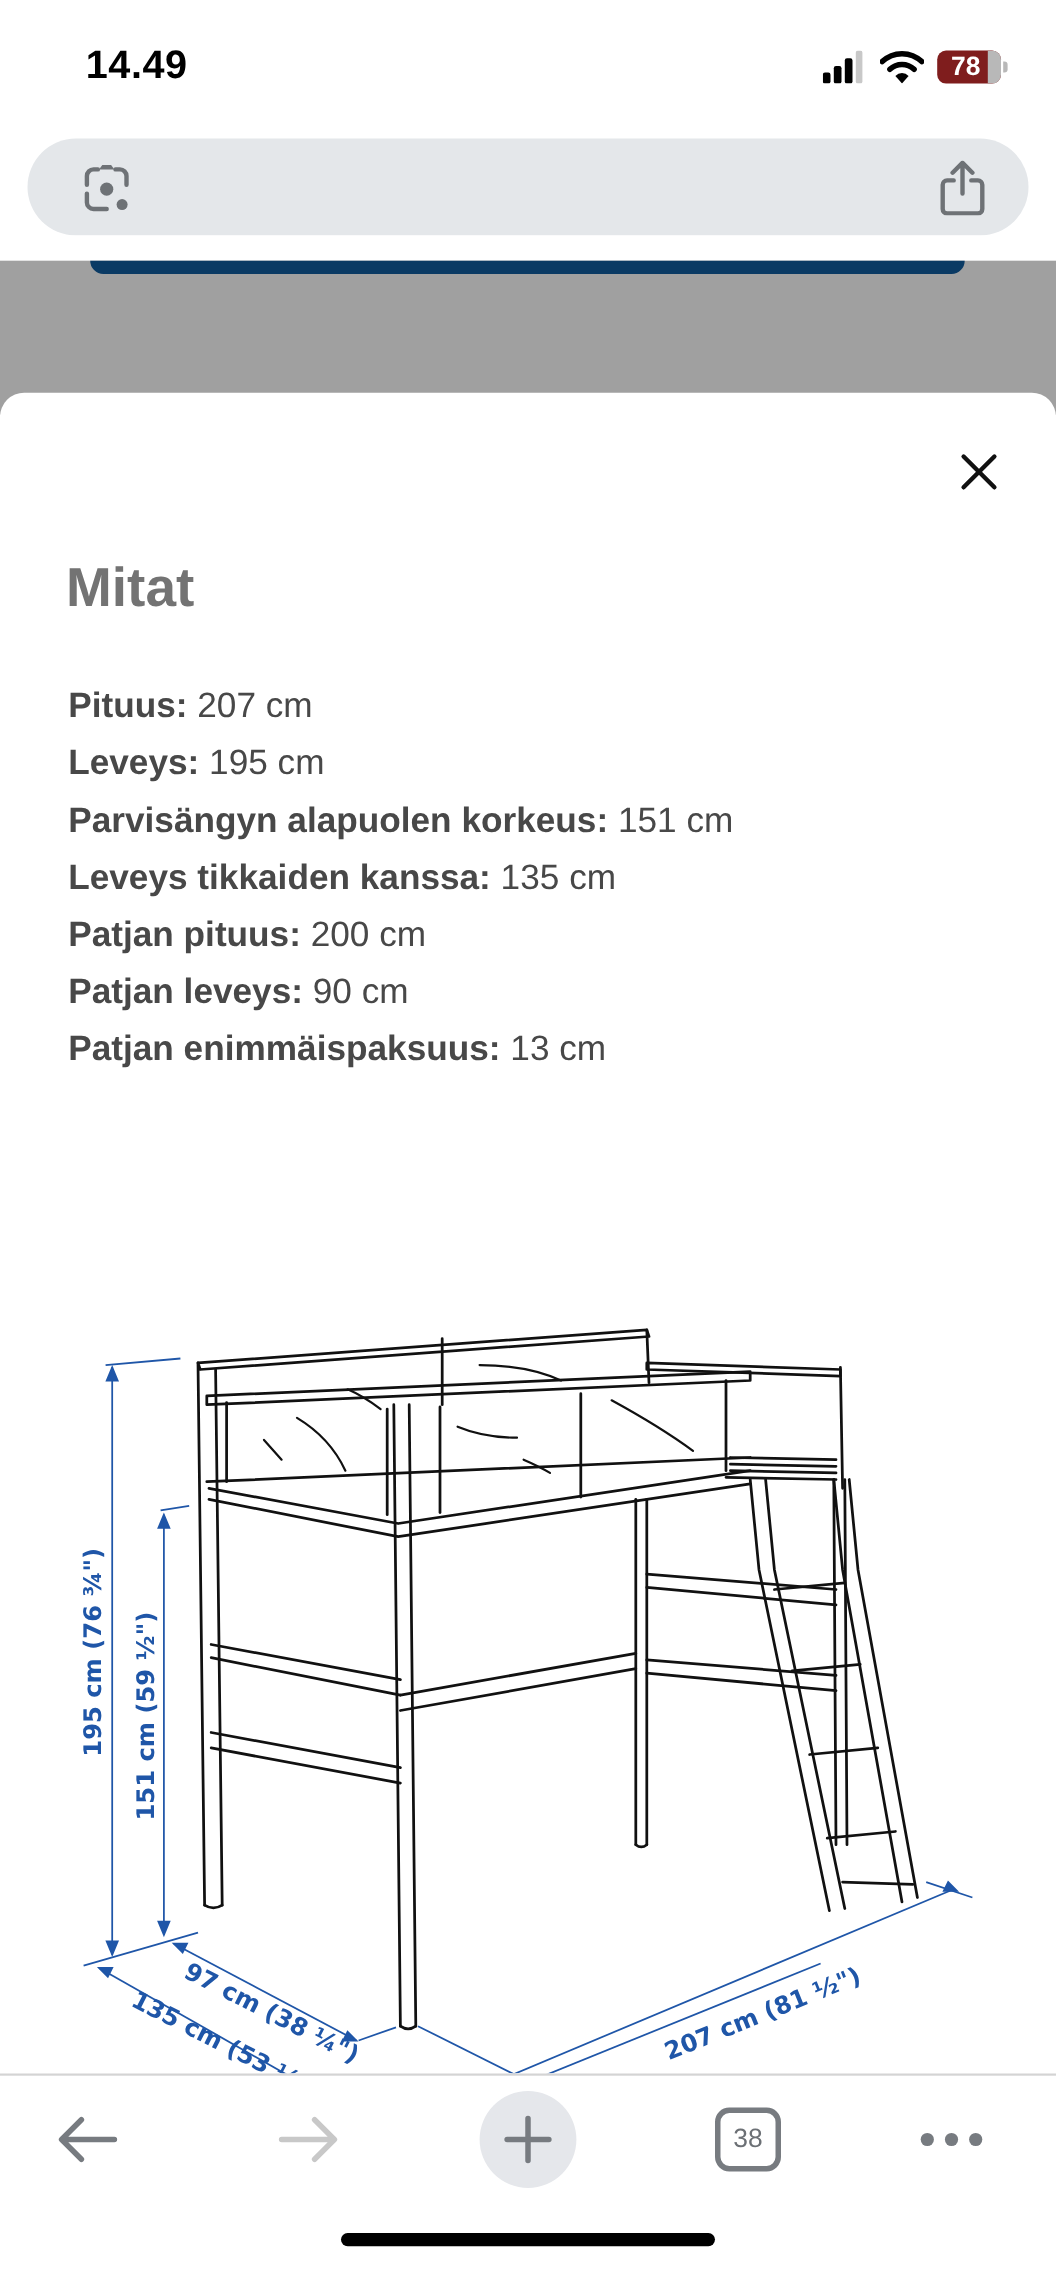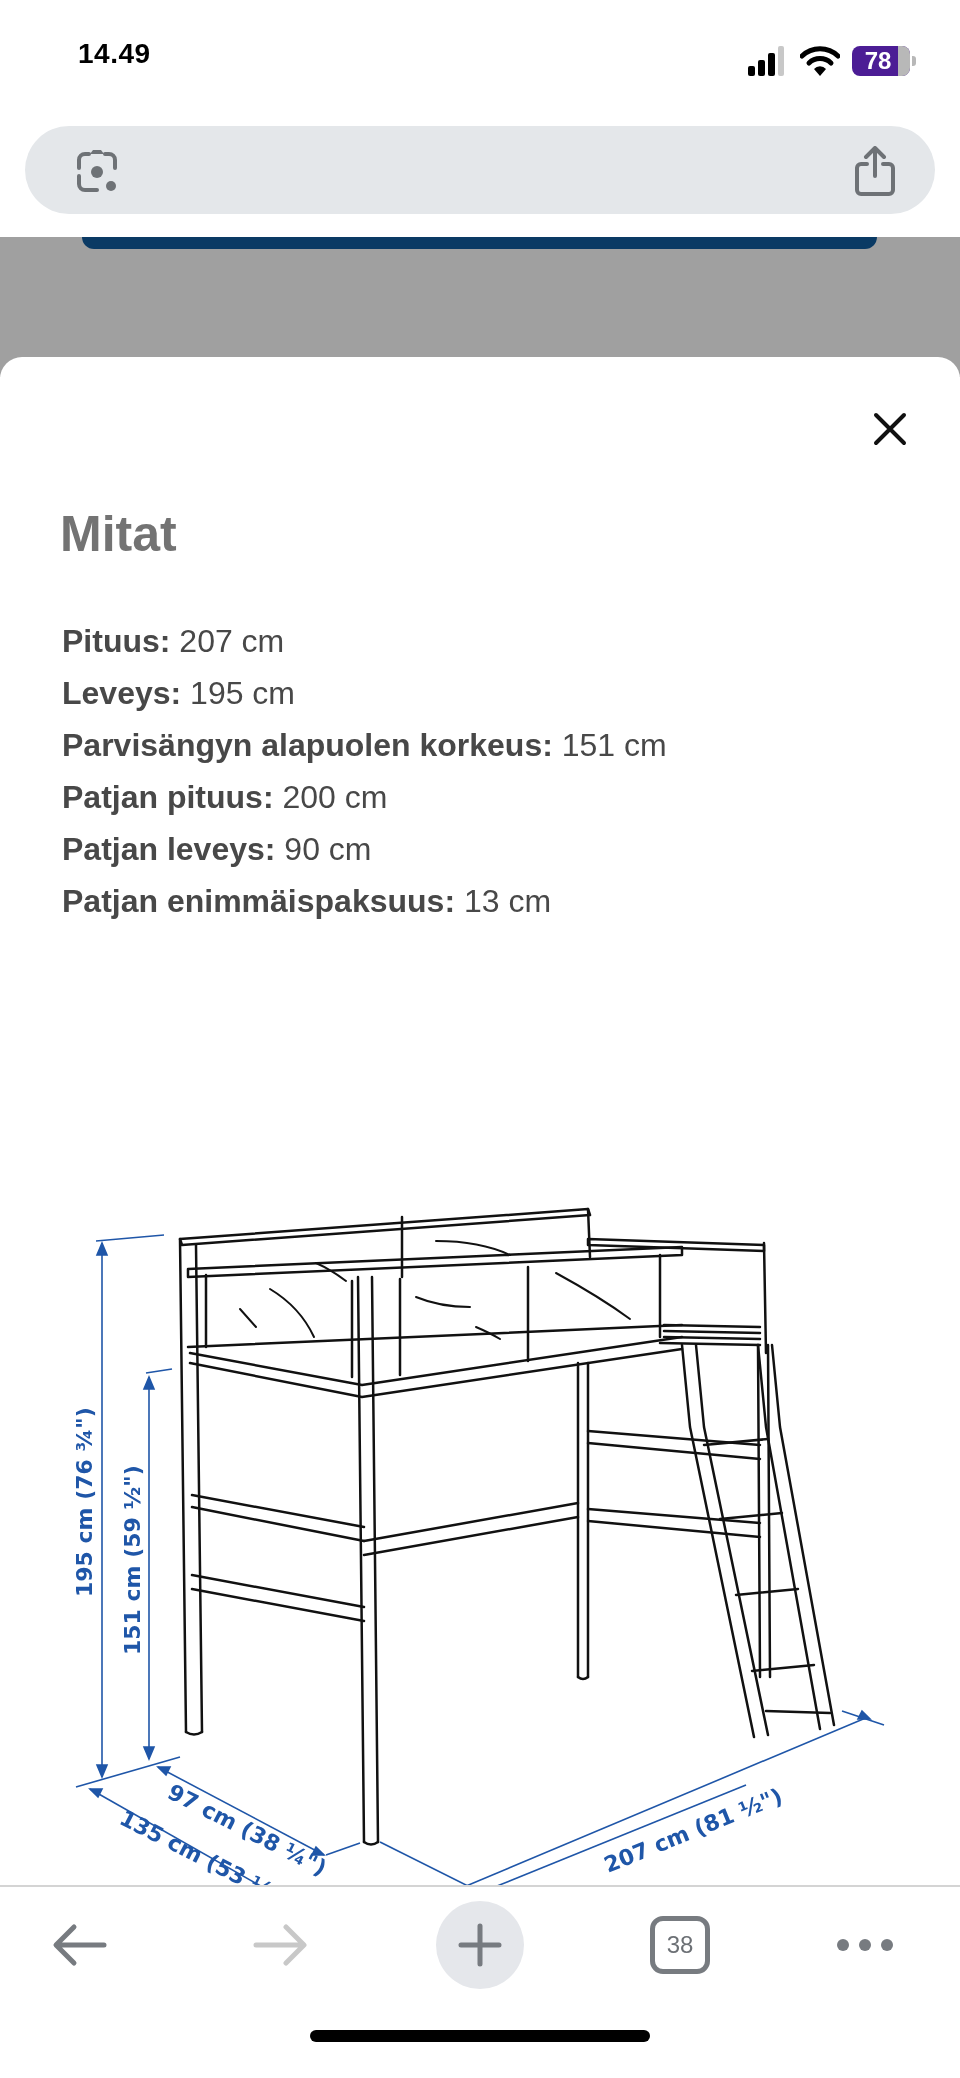--- a/index.html
+++ b/index.html
@@ -1,23 +1,23 @@
 <!DOCTYPE html>
 <html><head>
 <meta charset="utf-8">
 <style>
   * { box-sizing: border-box; margin: 0; padding: 0; }
   html, body { width: 960px; height: 2078px; overflow: hidden; background: #ffffff; }
   body { position: relative; font-family: "Liberation Sans", "DejaVu Sans", sans-serif; }
 
   
   .status-bar { position: absolute; left: 0; top: 0; width: 960px; height: 120px; background: #fff; }
-  .status-time { position: absolute; left: 78px; top: 38px; font-size: 28px; font-weight: 600; color: #000; letter-spacing: 0.5px; }
+  .status-time { position: absolute; left: 78px; top: 38px; font-size: 36px; font-weight: 600; color: #000; letter-spacing: 0.5px; }
   .status-icons { position: absolute; right: 44px; top: 44px; height: 34px; display: flex; align-items: center; gap: 12px; }
-  .battery { position: relative; width: 58px; height: 30px; border-radius: 8px; background: #4c1d95; overflow: hidden; display: flex; align-items: center; justify-content: center; }
+  .battery { position: relative; width: 58px; height: 30px; border-radius: 8px; background: #7f1d1d; overflow: hidden; display: flex; align-items: center; justify-content: center; }
   .battery .empty { position: absolute; right: 0; top: 0; bottom: 0; width: 12px; background: #b8b8b8; }
   .battery span { position: relative; color: #fff; font-size: 24px; font-weight: 700; margin-right: 6px; }
   .battery-nub { width: 4px; height: 10px; background: #b8b8b8; border-radius: 0 3px 3px 0; margin-left: -10px; }
 
   
   .url-bar { position: absolute; left: 25px; top: 126px; width: 910px; height: 88px; border-radius: 44px; background: #e4e7ea; }
   .url-text { position: absolute; left: 0; right: 0; top: 22px; text-align: center; font-size: 38px; color: #111; }
   .lens-icon { position: absolute; left: 50px; top: 24px; width: 44px; height: 44px; }
   .share-icon { position: absolute; right: 38px; top: 20px; width: 44px; height: 50px; }
 
@@ -94,20 +94,21 @@
       <path d="M3 3 L31 31 M31 3 L3 31" stroke="#111" stroke-width="4" stroke-linecap="round"></path>
     </svg>
   </div>
 
   <div class="title">Mitat</div>
 
   <ul class="spec-list">
     <li class="spec-row"><span class="spec-label">Pituus:</span> <span class="spec-value">207 cm</span></li>
     <li class="spec-row"><span class="spec-label">Leveys:</span> <span class="spec-value">195 cm</span></li>
     <li class="spec-row"><span class="spec-label">Parvisängyn alapuolen korkeus:</span> <span class="spec-value">151 cm</span></li>
+    <li class="spec-row"><span class="spec-label">Leveys tikkaiden kanssa:</span> <span class="spec-value">135 cm</span></li>
     <li class="spec-row"><span class="spec-label">Patjan pituus:</span> <span class="spec-value">200 cm</span></li>
     <li class="spec-row"><span class="spec-label">Patjan leveys:</span> <span class="spec-value">90 cm</span></li>
     <li class="spec-row"><span class="spec-label">Patjan enimmäispaksuus:</span> <span class="spec-value">13 cm</span></li>
   </ul>
 
   <svg class="drawing" viewBox="0 0 960 720">
     <g stroke="#111" stroke-width="2.5" fill="none" stroke-linejoin="round" stroke-linecap="round">
 
       <path d="M180 62 L588 32 L590 38 L182 68 Z"></path>
       <path d="M588 32 L590 80"></path>

